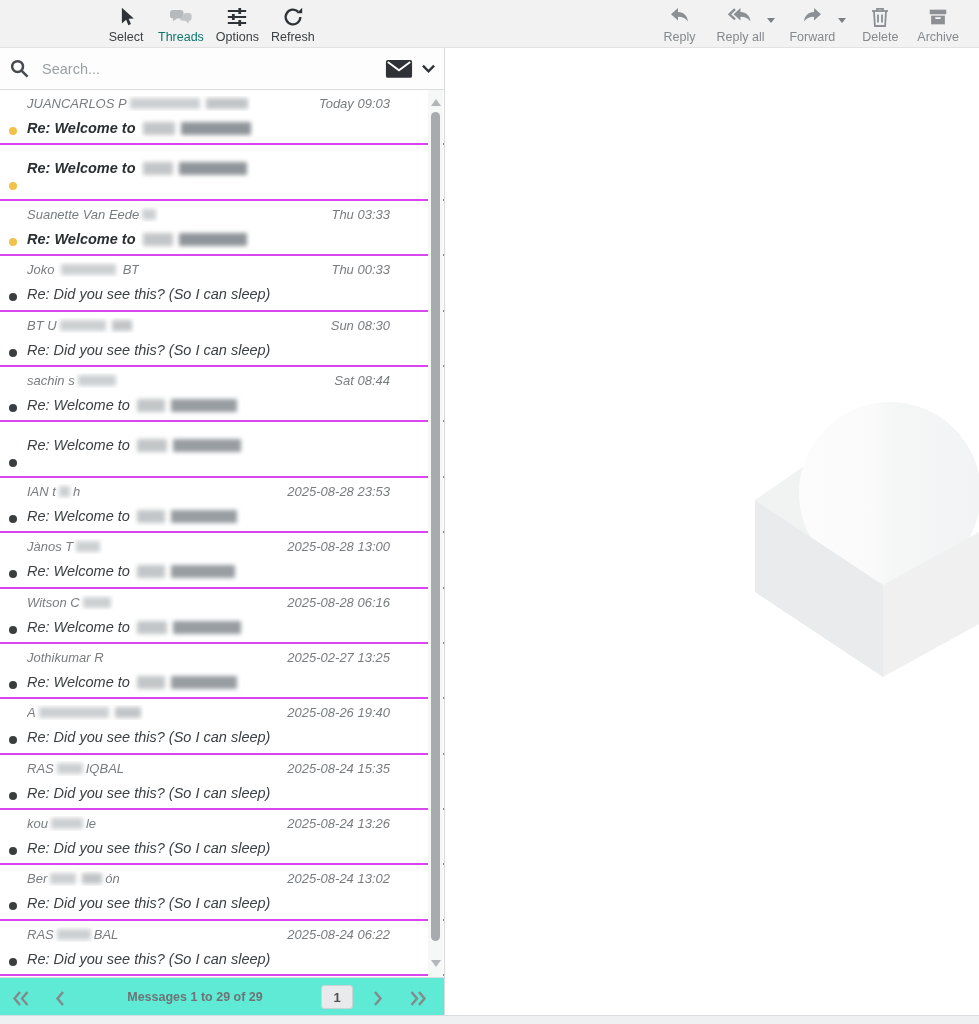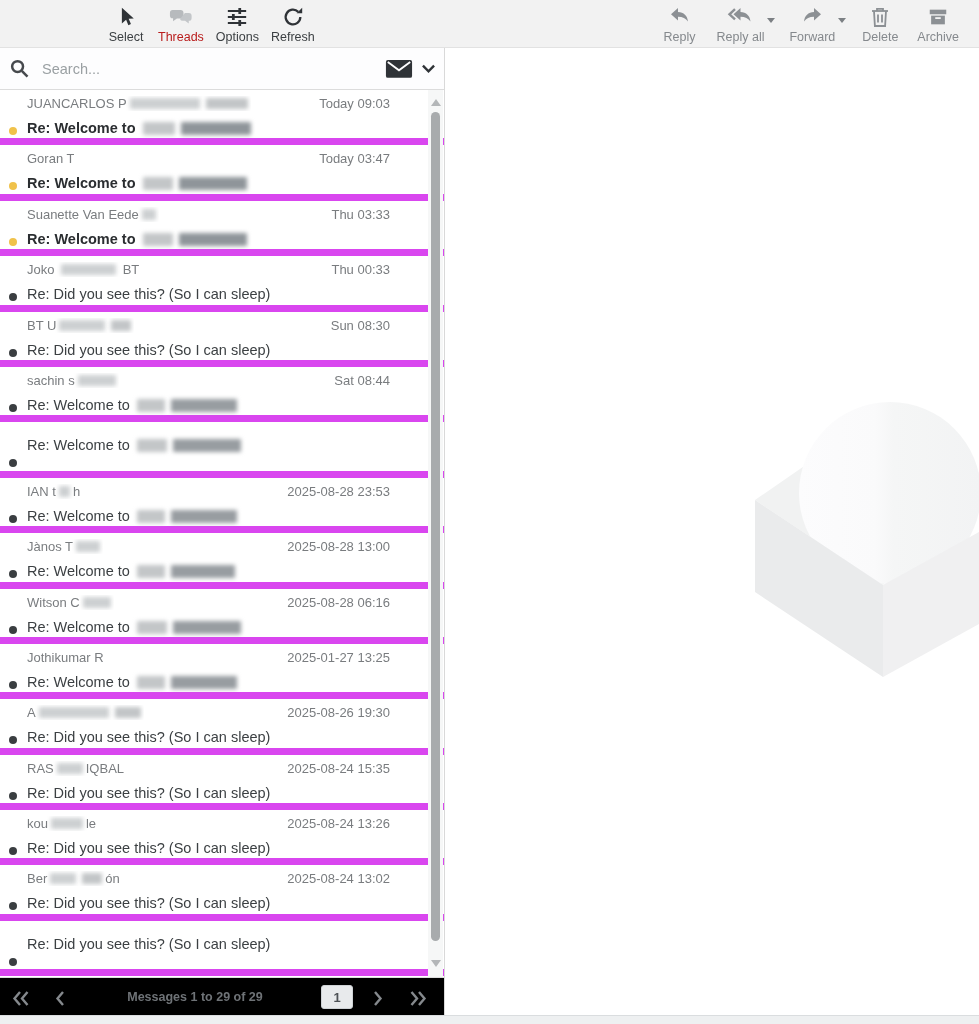--- a/index.html
+++ b/index.html
@@ -16,21 +16,21 @@
   }
   .tb-group{display:flex;}
   .tb-left{margin-left:102px;gap:4px;}
   .tb-right{margin-left:auto;margin-right:16px;gap:9px;}
   .tb-btn{
     appearance:none;border:none;background:transparent;padding:4px 4px 2px;
     display:flex;flex-direction:column;align-items:center;min-width:48px;
     cursor:pointer;position:relative;font-family:inherit;
   }
   .tb-btn .tb-lbl{font-size:12.5px;color:#3c4043;margin-top:2px;white-space:nowrap;}
-  .tb-btn.disabled .tb-lbl{color:#b91c1c;}
+  .tb-btn.disabled .tb-lbl{color:#0f766e;}
   .tb-btn.remote .tb-lbl{color:#85898d;}
   .tb-ic{height:23px;display:flex;align-items:center;justify-content:center;}
   .menu-arrow{
     position:absolute;right:-7px;top:17px;width:0;height:0;
     border-left:4px solid transparent;border-right:4px solid transparent;
     border-top:5px solid #7c8084;
   }
   .has-menu{margin-right:8px;}
   
   .listpane{
@@ -55,22 +55,22 @@
     font-size:14.5px;color:#555;font-family:inherit;
   }
   .search-input::placeholder{color:#9aa0a3;}
   .mailtype-btn,.searchdrop-btn{
     border:none;background:transparent;padding:2px;display:flex;align-items:center;cursor:pointer;
   }
   .searchdrop-btn{margin:0 6px 0 4px;}
   
   .mail-list{position:absolute;top:42px;left:0;right:0;bottom:38px;overflow:hidden;}
   .row{
-    height:55.4px;box-sizing:border-box;border-bottom:7px solid #d946ef;
-    position:relative;padding:6px 54px 12px 27px;cursor:pointer;background:#fff;
+    height:55.4px;box-sizing:border-box;border-bottom:2px solid #d946ef;
+    position:relative;padding:6px 54px 12px 27px;cursor:pointer;background:#fff;font-style:italic;
   }
   .line1{display:flex;justify-content:space-between;align-items:baseline;}
   .sender{font-size:13px;color:#797c7f;white-space:nowrap;overflow:hidden;}
   .mdate{font-size:13px;color:#797c7f;white-space:nowrap;margin-left:8px;}
   .line2{margin-top:8px;white-space:nowrap;}
   .subject{font-size:14.5px;color:#3c4043;}
   .row.unread .subject{font-weight:700;color:#2b2e31;}
   .dot{
     position:absolute;left:9px;top:37px;width:8px;height:8px;border-radius:50%;
     background:#3a3e41;
@@ -94,21 +94,21 @@
   .sarr.up{top:3px;}
   .sarr.down{bottom:5px;}
   .tri-up{width:0;height:0;border-left:5px solid transparent;border-right:5px solid transparent;border-bottom:7px solid #b3b6b8;}
   .tri-down{width:0;height:0;border-left:5px solid transparent;border-right:5px solid transparent;border-top:7px solid #b3b6b8;}
   .sthumb{
     position:absolute;left:3px;top:22px;height:829px;width:9px;border-radius:5px;
     background:#a8abad;cursor:pointer;
   }
   
   .pager{
-    position:absolute;left:0;right:0;bottom:0;height:37px;background:#000000;
+    position:absolute;left:0;right:0;bottom:0;height:37px;background:#5eead4;
     border-top:1px solid #dddddd;
   }
   .pg-btn{
     position:absolute;border:none;background:transparent;padding:2px;cursor:pointer;display:flex;align-items:center;
   }
   .pg-first{left:8px;top:9px;}
   .pg-prev{left:52px;top:9px;}
   .pg-next{left:370px;top:9px;}
   .pg-last{left:406px;top:9px;}
   .pg-status{
@@ -246,24 +246,20 @@
       <span class="sender"><span>JUANCARLOS P</span><span class="rd rs d1" style="width: 70px;"></span><span class="rd rs d2" style="width: 42px;"></span></span>
       <span class="mdate">Today 09:03</span>
     </div>
     <span class="dot"></span>
     <div class="line2">
       <span class="subject"><span>Re: Welcome to </span><span class="rd rj d1" style="width: 32px;"></span><span class="rd rj d2" style="width: 70px;"></span></span>
     </div>
   </div>
 
   <div class="row unread">
-    <div class="line1">
-      <span class="sender"><span>Goran T</span></span>
-      <span class="mdate">Today 03:47</span>
-    </div>
     <span class="dot"></span>
     <div class="line2">
       <span class="subject"><span>Re: Welcome to </span><span class="rd rj d1" style="width: 30px;"></span><span class="rd rj d2" style="width: 68px;"></span></span>
     </div>
   </div>
 
   <div class="row unread">
     <div class="line1">
       <span class="sender"><span>Suanette Van Eede</span><span class="rd rs d1" style="width: 14px;"></span></span>
       <span class="mdate">Thu 03:33</span>
@@ -343,32 +339,32 @@
     </div>
     <span class="dot"></span>
     <div class="line2">
       <span class="subject"><span>Re: Welcome to </span><span class="rd rj d1" style="width: 30px;"></span><span class="rd rj d2" style="width: 68px;"></span></span>
     </div>
   </div>
 
   <div class="row">
     <div class="line1">
       <span class="sender"><span>Jothikumar R</span></span>
-      <span class="mdate">2025-01-27 13:25</span>
+      <span class="mdate">2025-02-27 13:25</span>
     </div>
     <span class="dot"></span>
     <div class="line2">
       <span class="subject"><span>Re: Welcome to </span><span class="rd rj d1" style="width: 28px;"></span><span class="rd rj d2" style="width: 66px;"></span></span>
     </div>
   </div>
 
   <div class="row">
     <div class="line1">
       <span class="sender"><span>A</span><span class="rd rs d1" style="width: 70px;"></span><span class="rd rs d2" style="width: 26px;"></span></span>
-      <span class="mdate">2025-08-26 19:30</span>
+      <span class="mdate">2025-08-26 19:40</span>
     </div>
     <span class="dot"></span>
     <div class="line2">
       <span class="subject"><span>Re: Did you see this? (So I can sleep)</span></span>
     </div>
   </div>
 
   <div class="row">
     <div class="line1">
       <span class="sender"><span>RAS</span><span class="rd rs d1" style="width: 26px;"></span><span>IQBAL</span></span>
@@ -396,20 +392,24 @@
       <span class="sender"><span>Ber</span><span class="rd rs d1" style="width: 26px;"></span><span class="rd rs d2" style="width: 20px;"></span><span>ón</span></span>
       <span class="mdate">2025-08-24 13:02</span>
     </div>
     <span class="dot"></span>
     <div class="line2">
       <span class="subject"><span>Re: Did you see this? (So I can sleep)</span></span>
     </div>
   </div>
 
   <div class="row">
+    <div class="line1">
+      <span class="sender"><span>RAS</span><span class="rd rs d1" style="width: 34px;"></span><span>BAL</span></span>
+      <span class="mdate">2025-08-24 06:22</span>
+    </div>
     <span class="dot"></span>
     <div class="line2">
       <span class="subject"><span>Re: Did you see this? (So I can sleep)</span></span>
     </div>
   </div>
 </div>
 
   <div class="vscroll">
     <div class="sarr up">
         <span class="tri-up"></span>

